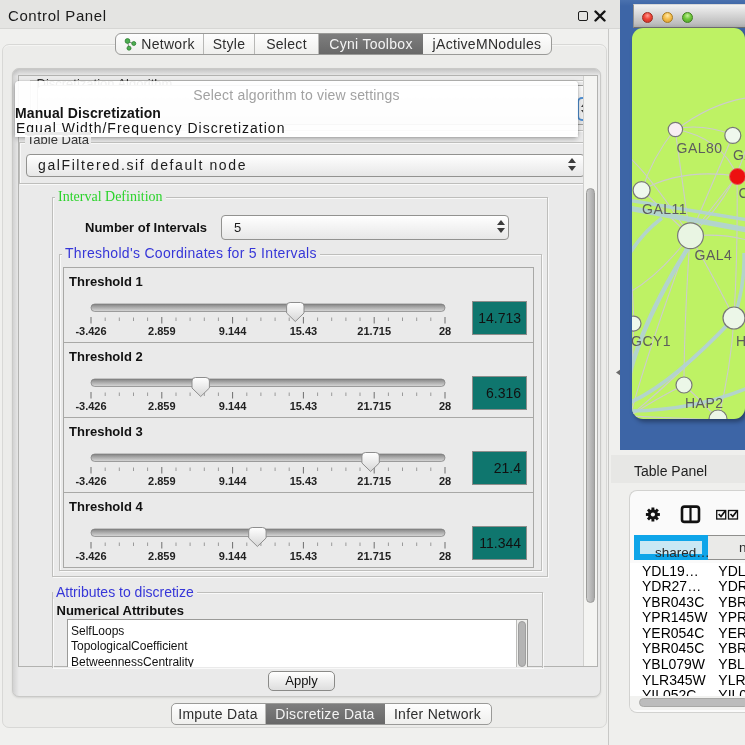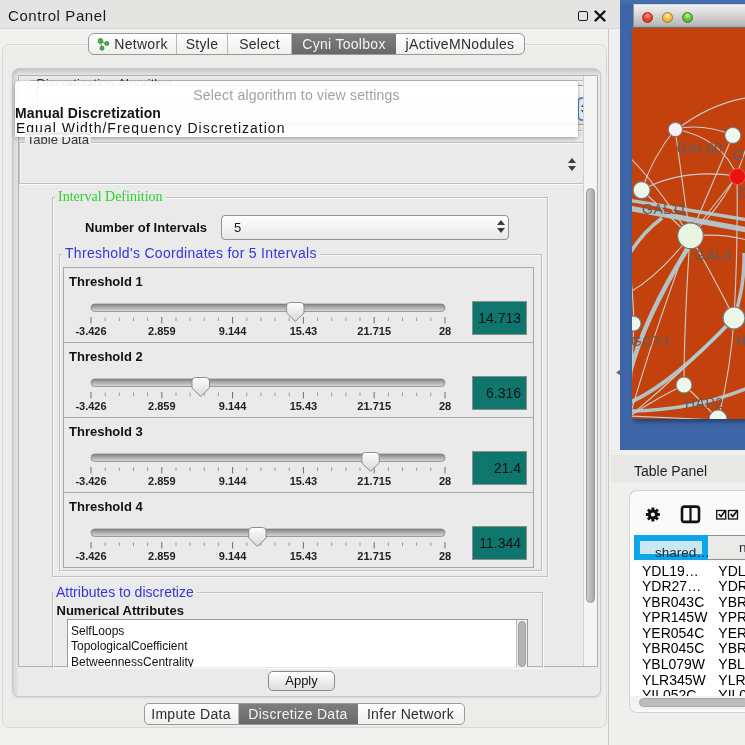--- a/index.html
+++ b/index.html
@@ -15,21 +15,21 @@
 .stepper.sm .up { border-left-width:3px; border-right-width:3px; border-bottom-width:4px; }
 .stepper.sm .dn { border-left-width:3px; border-right-width:3px; border-top-width:4px; }
 .gbox { position:absolute; border:1px solid #bebebc; box-shadow:1px 1px 0 rgba(255,255,255,.7), inset 1px 1px 0 rgba(255,255,255,.7); }
 .glabel { position:absolute; background:#eaeaea; padding:0 3px; line-height:14px; }
 .tpanel { position:absolute; left:63px; width:471px; height:76px; border:1px solid #a8a8a6; background:#eaeaea; }
 .tlabel { position:absolute; left:5px; top:6.5px; font-size:13px; font-weight:bold; color:#111; }
 .ticklab { position:absolute; transform:translateX(-50%); font-size:11px; font-weight:bold; color:#222; }
 .vbox { position:absolute; left:408px; top:33px; width:55px; height:34px; background:#0f766e; border:1px solid #8d8d8b;
   font-size:14px; color:#111; text-align:right; padding-right:5px; line-height:32px; }
 .tabrow { position:absolute; display:flex; height:22px; border:1px solid #9a9a98; border-radius:6px; overflow:hidden;
-  background:linear-gradient(180deg,#fefefe,#efefed); }
+  background:linear-gradient(180deg,#fefefe,#efefed);margin-left:27px; }
 .tab { font-size:14px; letter-spacing:.3px; color:#2e2e2e; display:flex; align-items:center; justify-content:center; border-right:1px solid #b8b8b6; }
 .tab:last-child { border-right:none; }
 .tab.sel { background:linear-gradient(180deg,#7e7e7e,#686868); color:#f4f4f4; border-right:none; }
 .row { height:15.6px; }
 </style></head><body>
 <div id="root">
 
 <div class="abs" style="left:0; top:0; width:620px; height:29px; background:#e4e4e2; border-bottom:1px solid #d6d6d4;"></div>
 <div class="abs" style="left:8px; top:7px; font-size:15px; letter-spacing:.6px; color:#1a1a1a;">Control Panel</div>
 <div class="abs" style="left:578px; top:11px; width:10px; height:10px; border:1.6px solid #1c1c1c; border-radius:2px;"></div>
@@ -70,20 +70,21 @@
     </div>
 
 <div class="abs" style="left:14.5px; top:81px; width:563.5px; height:55.5px; background:rgba(255,255,255,.92); border-radius:4px; box-shadow:0 2px 5px rgba(0,0,0,.28), 0 0 0 1px rgba(0,0,0,.05);"></div>
 <div class="abs" style="left:15px; top:86.5px; width:563px; text-align:center; font-size:14px; letter-spacing:.2px; color:#a2a2a2;">Select algorithm to view settings</div>
 <div class="abs" style="left:15px; top:104.5px; font-size:14px; letter-spacing:.1px; font-weight:bold; color:#141414;">Manual Discretization</div>
 <div class="abs" style="left:16px; top:119.5px; font-size:14px; letter-spacing:1px; color:#141414;">Equal Width/Frequency Discretization</div>
 
 <div class="gbox" style="left:19px; top:141.8px; width:575px; height:42px; background:none;"></div>
 <div class="abs" style="left:24.8px; top:132.3px; font-size:13px; color:#333; background:#eaeaea; padding:0 2px;">Table Data</div>
 <div class="abs" style="left:15px; top:134.5px; width:563px; height:2.5px; background:rgba(255,255,255,.92);"></div>
+<div class="abs combo" style="left:26px; top:154px; width:559px; height:23px; font-size:14px; letter-spacing:1.6px; color:#1c1c1c; line-height:21px; padding-left:11px;">galFiltered.sif default node</div>
 <div class="stepper" style="left:567px; top:158px;">
       <div class="up" style="top:0;"></div>
       <div class="dn" style="top:8px;"></div>
     </div>
 
 <div class="gbox" style="left:52px; top:197px; width:496px; height:380px;"></div>
 <div class="glabel" style="left:55px; top:189.5px; font-size:14px; color:#2bd32b;font-family:Liberation Serif, serif;">Interval Definition</div>
 <div class="abs" style="left:85px; top:220px; font-size:13px; font-weight:bold; color:#111;">Number of Intervals</div>
 <div class="abs combo" style="left:221px; top:214.5px; width:288px; height:25px; font-size:13px; color:#1c1c1c; line-height:23px; padding-left:12px;">5</div>
 <div class="stepper" style="left:496px; top:219.5px;">
@@ -322,21 +323,21 @@
 <div class="abs" style="left:608.5px; top:29px; width:11.5px; height:716px; background:#f0f0ee;"></div>
 <svg class="abs" style="left:615.5px; top:369px;" width="6" height="7" viewBox="0 0 6 7">
       <path d="M5 0 L5 7 L0 3.5 Z" fill="#6a6a6a"></path>
     </svg>
 
 <div class="abs" style="left:620px; top:0; width:125px; height:450px; background:linear-gradient(180deg,#4a71ae 0,#3d65a6 6px,#3d65a6);"></div>
 <div class="abs" style="left:633px; top:4px; width:112px; height:24px; background:linear-gradient(180deg,#f2f2f2,#bdbdbd 85%,#ababab); border-top:1px solid #d8d8d8; border-left:1px solid #8f8f8f; border-bottom:1px solid #6e6e6e;"></div>
 <div class="abs" style="left:641.5px; top:12px; width:11px; height:11px; border-radius:50%; background:radial-gradient(circle at 50% 30%, #ff9c92 0%, #ee4438 45%, #c62e23 100%); border:0.5px solid #9e2a20;"></div>
 <div class="abs" style="left:661.5px; top:12px; width:11px; height:11px; border-radius:50%; background:radial-gradient(circle at 50% 30%, #ffe9a8 0%, #f5bf4f 45%, #d99b27 100%); border:0.5px solid #a97c1e;"></div>
 <div class="abs" style="left:681.5px; top:12px; width:11px; height:11px; border-radius:50%; background:radial-gradient(circle at 50% 30%, #c5f09a 0%, #6fc83c 45%, #4d9f26 100%); border:0.5px solid #3f7f20;"></div>
-<div class="abs" style="left:632px; top:28px; width:113px; height:391px; background:#c2410c; overflow:hidden; box-shadow:2px 3px 4px rgba(0,0,0,.35);">
+<div class="abs" style="left:632px; top:28px; width:113px; height:391px; background:#bef264; overflow:hidden; box-shadow:2px 3px 4px rgba(0,0,0,.35);border-radius:11px;">
 <svg width="113" height="391" viewBox="0 0 113 391" style="position:absolute; left:0; top:0;">
  <g stroke="#cccccc" stroke-width="1.1" fill="none">
   <path d="M 58 208 L 43 101"></path>
   <path d="M 58 208 L 105 148"></path>
   <path d="M 58 208 L 101 107"></path>
   <path d="M 58 208 L 10 162"></path>
   <path d="M 58 208 Q 85 255 102 290"></path>
   <path d="M 58 208 Q 52 300 52 357"></path>
   <path d="M 58 208 Q 20 310 -2 388"></path>
   <path d="M 58 208 Q 90 205 115 212"></path>

